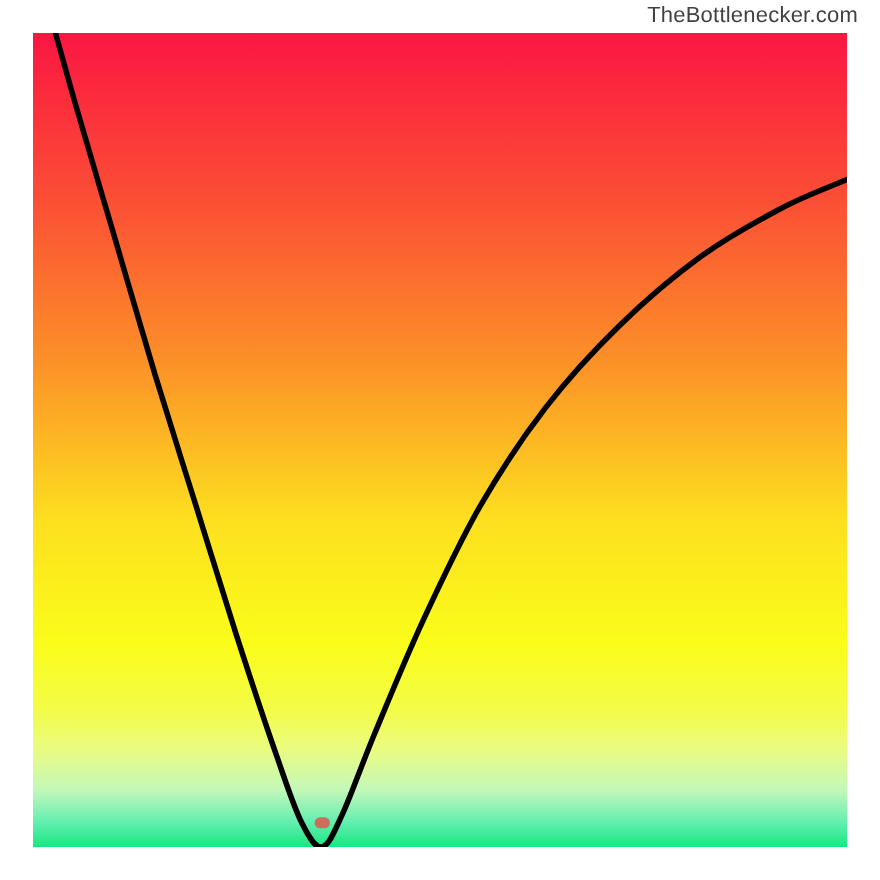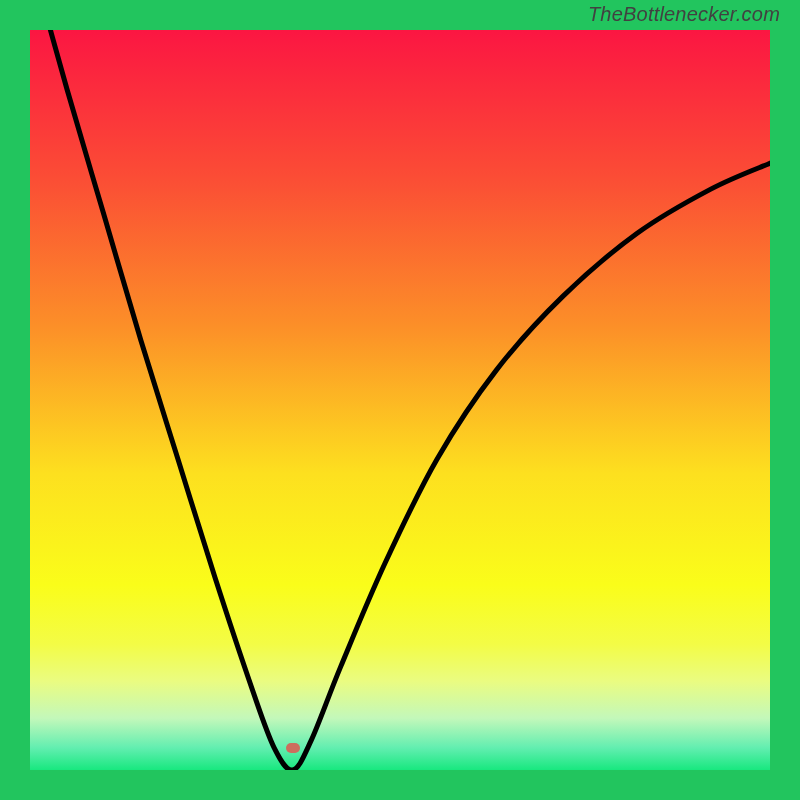--- a/index.html
+++ b/index.html
@@ -8,22 +8,21 @@
     width: 800px;
     height: 800px;
     overflow: hidden;
     background: #000000;
     font-family: Verdana, Arial, sans-serif;
   }
   .outer {
     position: relative;
     width: 800px;
     height: 800px;
-    background: #22c55e;
-    font-style: italic;
+    background: #ffffff;
   }
   .watermark {
     position: absolute;
     top: 3px;
     right: 20px;
     color: #414141;
     font-size: 20px;
     font-weight: 400;
     letter-spacing: 0.2px;
     z-index: 5;

